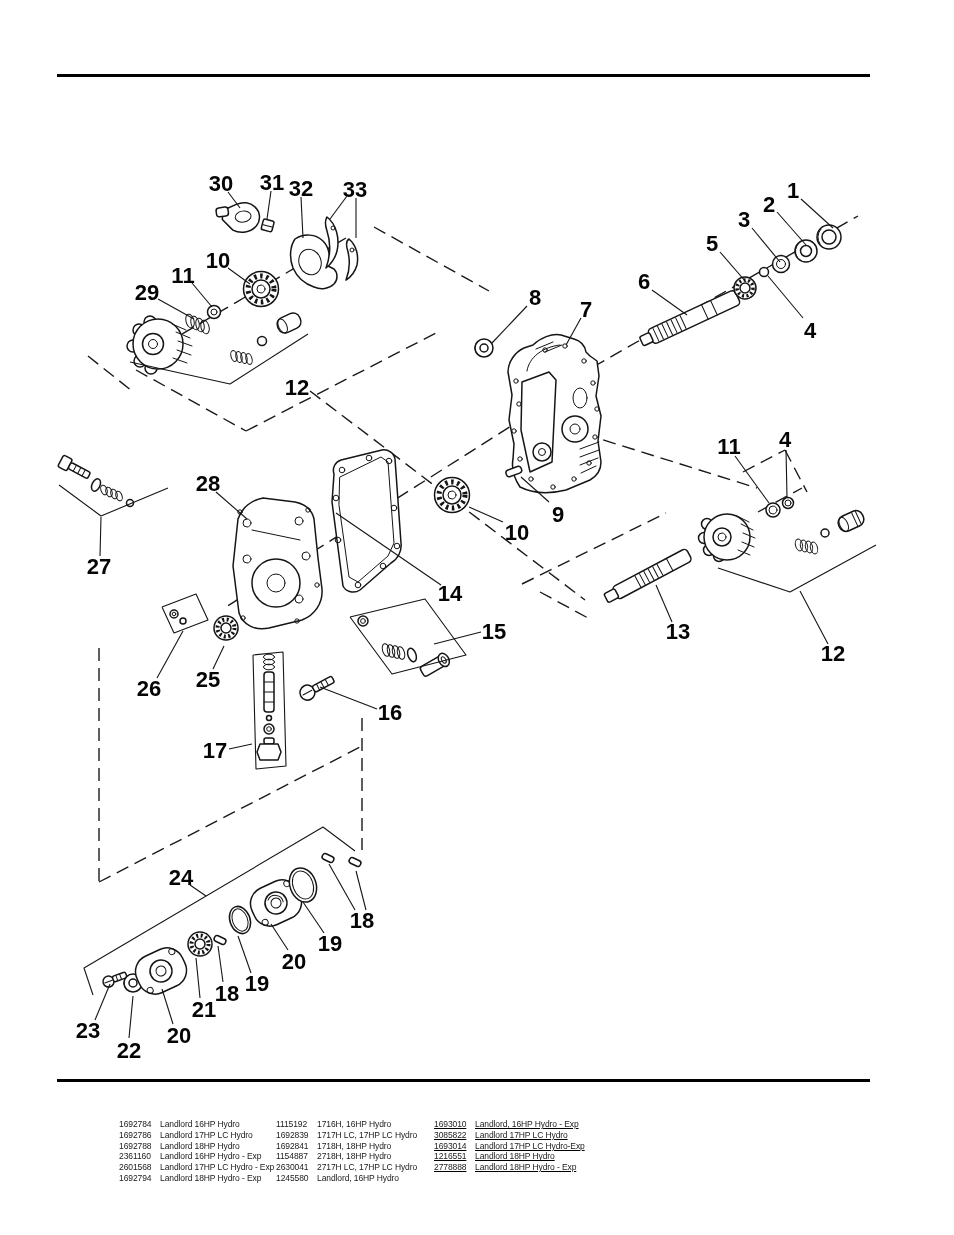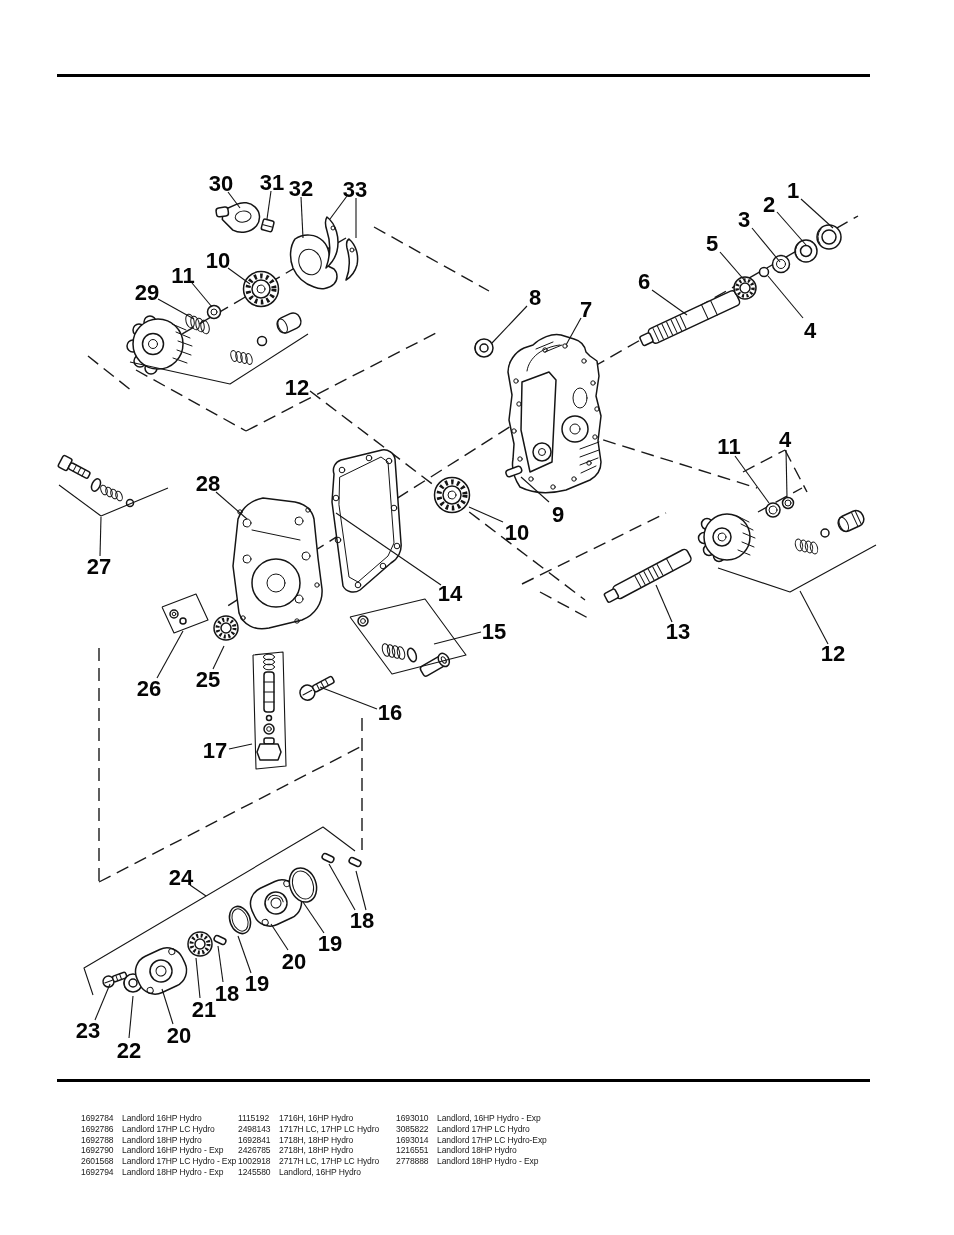--- a/index.html
+++ b/index.html
@@ -11,24 +11,24 @@
   #diagram-svg{position:absolute;left:0;top:0;}
   #diagram-svg .part{fill:#ffffff;stroke:#151515;stroke-width:1.5;stroke-linejoin:round;stroke-linecap:round;}
   #diagram-svg .thin{fill:none;stroke:#151515;stroke-width:1;stroke-linecap:round;}
   #diagram-svg .rim{fill:none;stroke:#151515;}
   #diagram-svg line.leader{stroke:#151515;stroke-width:1.1;}
   #diagram-svg line.dashedline{stroke:#1a1a1a;stroke-width:1.4;stroke-dasharray:13 7;}
   #diagram-svg polyline.bracket{fill:none;stroke:#151515;stroke-width:1.1;stroke-linejoin:round;}
   #diagram-svg text.callout{font-family:"Liberation Sans", sans-serif;font-weight:bold;font-size:22px;
         fill:#050505;text-anchor:middle;}
   .parts-table{position:absolute;top:1103px;left:0;width:954px;}
-  .pcol{position:absolute;top:10px;}
+  .pcol{position:absolute;top:16px;margin-left:38px;}
   .pcol:nth-child(1){left:81px;}
   .pcol:nth-child(2){left:238px;}
-  .pcol:nth-child(3){left:396px;}
+  .pcol:nth-child(3){left:396px;text-decoration:underline;}
   .prow{display:flex;font-size:8.5px;line-height:10.8px;color:#1a1a1a;letter-spacing:-0.1px;white-space:nowrap;}
   .prow .pnum{width:41px;flex:0 0 41px;}
 </style>
 </head>
 <body>
 
 <div class="page">
   <div class="rule top"></div>
   <div class="rule bottom"></div>
 
@@ -489,51 +489,51 @@
         </div>
         <div class="prow">
           <span class="pnum">1692786</span>
           <span class="pdesc">Landlord 17HP LC Hydro</span>
         </div>
         <div class="prow">
           <span class="pnum">1692788</span>
           <span class="pdesc">Landlord 18HP Hydro</span>
         </div>
         <div class="prow">
-          <span class="pnum">1692790</span>
+          <span class="pnum">2361160</span>
           <span class="pdesc">Landlord 16HP Hydro - Exp</span>
         </div>
         <div class="prow">
           <span class="pnum">2601568</span>
           <span class="pdesc">Landlord 17HP LC Hydro - Exp</span>
         </div>
         <div class="prow">
           <span class="pnum">1692794</span>
           <span class="pdesc">Landlord 18HP Hydro - Exp</span>
         </div>
       </div>
       <div class="pcol">
         <div class="prow">
           <span class="pnum">1115192</span>
           <span class="pdesc">1716H, 16HP Hydro</span>
         </div>
         <div class="prow">
-          <span class="pnum">2498143</span>
+          <span class="pnum">1692839</span>
           <span class="pdesc">1717H LC, 17HP LC Hydro</span>
         </div>
         <div class="prow">
           <span class="pnum">1692841</span>
           <span class="pdesc">1718H, 18HP Hydro</span>
         </div>
         <div class="prow">
-          <span class="pnum">2426785</span>
+          <span class="pnum">1154887</span>
           <span class="pdesc">2718H, 18HP Hydro</span>
         </div>
         <div class="prow">
-          <span class="pnum">1002918</span>
+          <span class="pnum">2630041</span>
           <span class="pdesc">2717H LC, 17HP LC Hydro</span>
         </div>
         <div class="prow">
           <span class="pnum">1245580</span>
           <span class="pdesc">Landlord, 16HP Hydro</span>
         </div>
       </div>
       <div class="pcol">
         <div class="prow">
           <span class="pnum">1693010</span>

